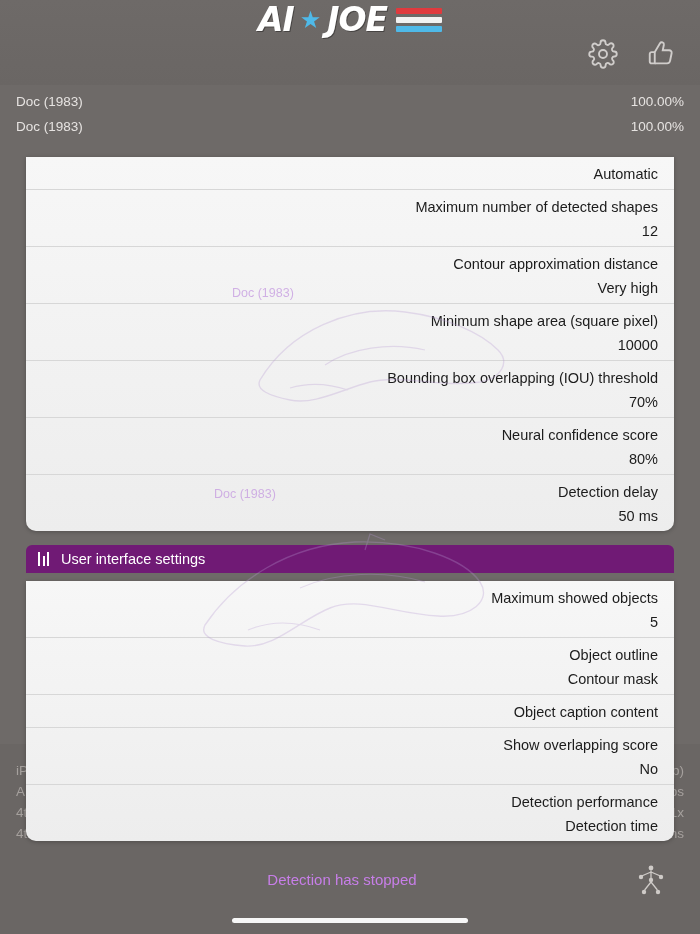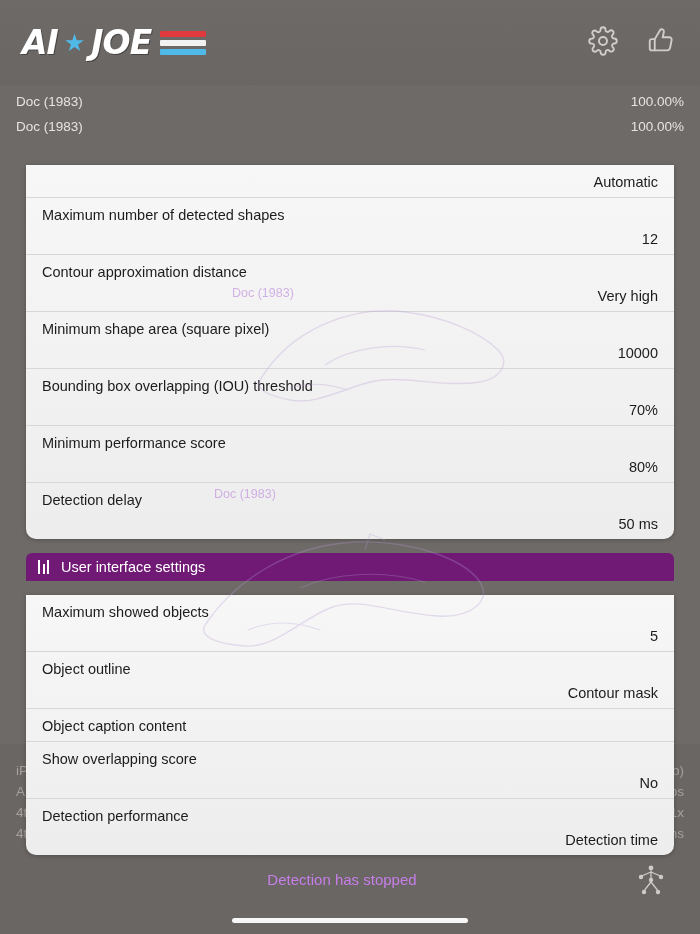--- a/index.html
+++ b/index.html
@@ -47,20 +47,21 @@
   }
   .batt i { position: absolute; left: 1.3px; top: 1.3px; bottom: 1.3px; width: 48%; background: #fff; border-radius: 1.5px; display:block;}
 
   
   .appbar {
     height: 85px;
     display: flex;
     align-items: center;
     padding: 0 22px;
     background: linear-gradient(180deg,#6e6a68 0%,#6a6664 100%);
+    flex-direction: column;
   }
   .logo { display: flex; align-items: center; gap: 6px; }
   .logo-text {
     font-family: "DejaVu Sans", sans-serif;
     font-weight: bold; font-style: italic;
     font-size: 33px; letter-spacing: -1px;
     color: #fff;
     text-shadow: 1px 1px 0 rgba(0,0,0,.35);
   }
   .logo-star { color: #4fb9e8; font-size: 24px; }
@@ -75,28 +76,28 @@
 
   
   .sheet {
     position: relative;
     margin: 0 26px;
     background: linear-gradient(180deg,#f7f7f7 0%,#ededed 100%);
     border-radius: 10px;
     overflow: hidden;
     box-shadow: 0 1px 4px rgba(0,0,0,.25);
   }
-  .sheet.top { margin-top: 16px; border-radius: 0 0 10px 10px; }
+  .sheet.top { margin-top: 8px; border-radius: 0 0 10px 10px; }
   .row {
     position: relative;
     padding: 9px 16px 7px 16px;
     border-top: 1px solid #d7d7d7;
   }
   .row:first-child { border-top: none; }
-  .row-label { font-size: 14.5px; color: #1c1c1c; }
+  .row-label { font-size: 14.5px; color: #1c1c1c; text-align: right; }
   .row-value { font-size: 14.5px; color: #1c1c1c; text-align: right; margin-top: 8px; }
   .row.single .row-value { margin-top: 0; }
 
   
   .section-head {
     margin: 14px 26px 0 26px;
     height: 28px;
     background: #701a75;
     border-radius: 6px 6px 0 0;
     display: flex;
@@ -107,21 +108,21 @@
     font-size: 14.5px;
     position: relative;
     z-index: 3;
   }
   .slider-ico { display: flex; gap: 2.5px; align-items: flex-end; height: 14px; }
   .slider-ico i { width: 2px; background: #fff; display: block; }
   .slider-ico i:nth-child(1) { height: 14px; }
   .slider-ico i:nth-child(2) { height: 10px; }
   .slider-ico i:nth-child(3) { height: 14px; }
 
-  .sheet.section { margin-top: 14px; border-radius: 0 0 10px 10px; }
+  .sheet.section { margin-top: 8px; border-radius: 0 0 10px 10px; }
 
   
   .ghost {
     position: absolute;
     pointer-events: none;
     opacity: .30;
     z-index: 2;
   }
   .ghost svg { display: block; }
   .ghost-label {
@@ -240,21 +241,21 @@
       </div>
       <div class="row">
         <div class="row-label">Minimum shape area (square pixel)</div>
         <div class="row-value">10000</div>
       </div>
       <div class="row">
         <div class="row-label">Bounding box overlapping (IOU) threshold</div>
         <div class="row-value">70%</div>
       </div>
       <div class="row">
-        <div class="row-label">Minimum performance score</div>
+        <div class="row-label">Neural confidence score</div>
         <div class="row-value">80%</div>
       </div>
       <div class="row">
         <div class="row-label">Detection delay</div>
         <div class="row-value">50 ms</div>
       </div>
     </div>
 
     <div class="section-head">
       <span class="slider-ico">

